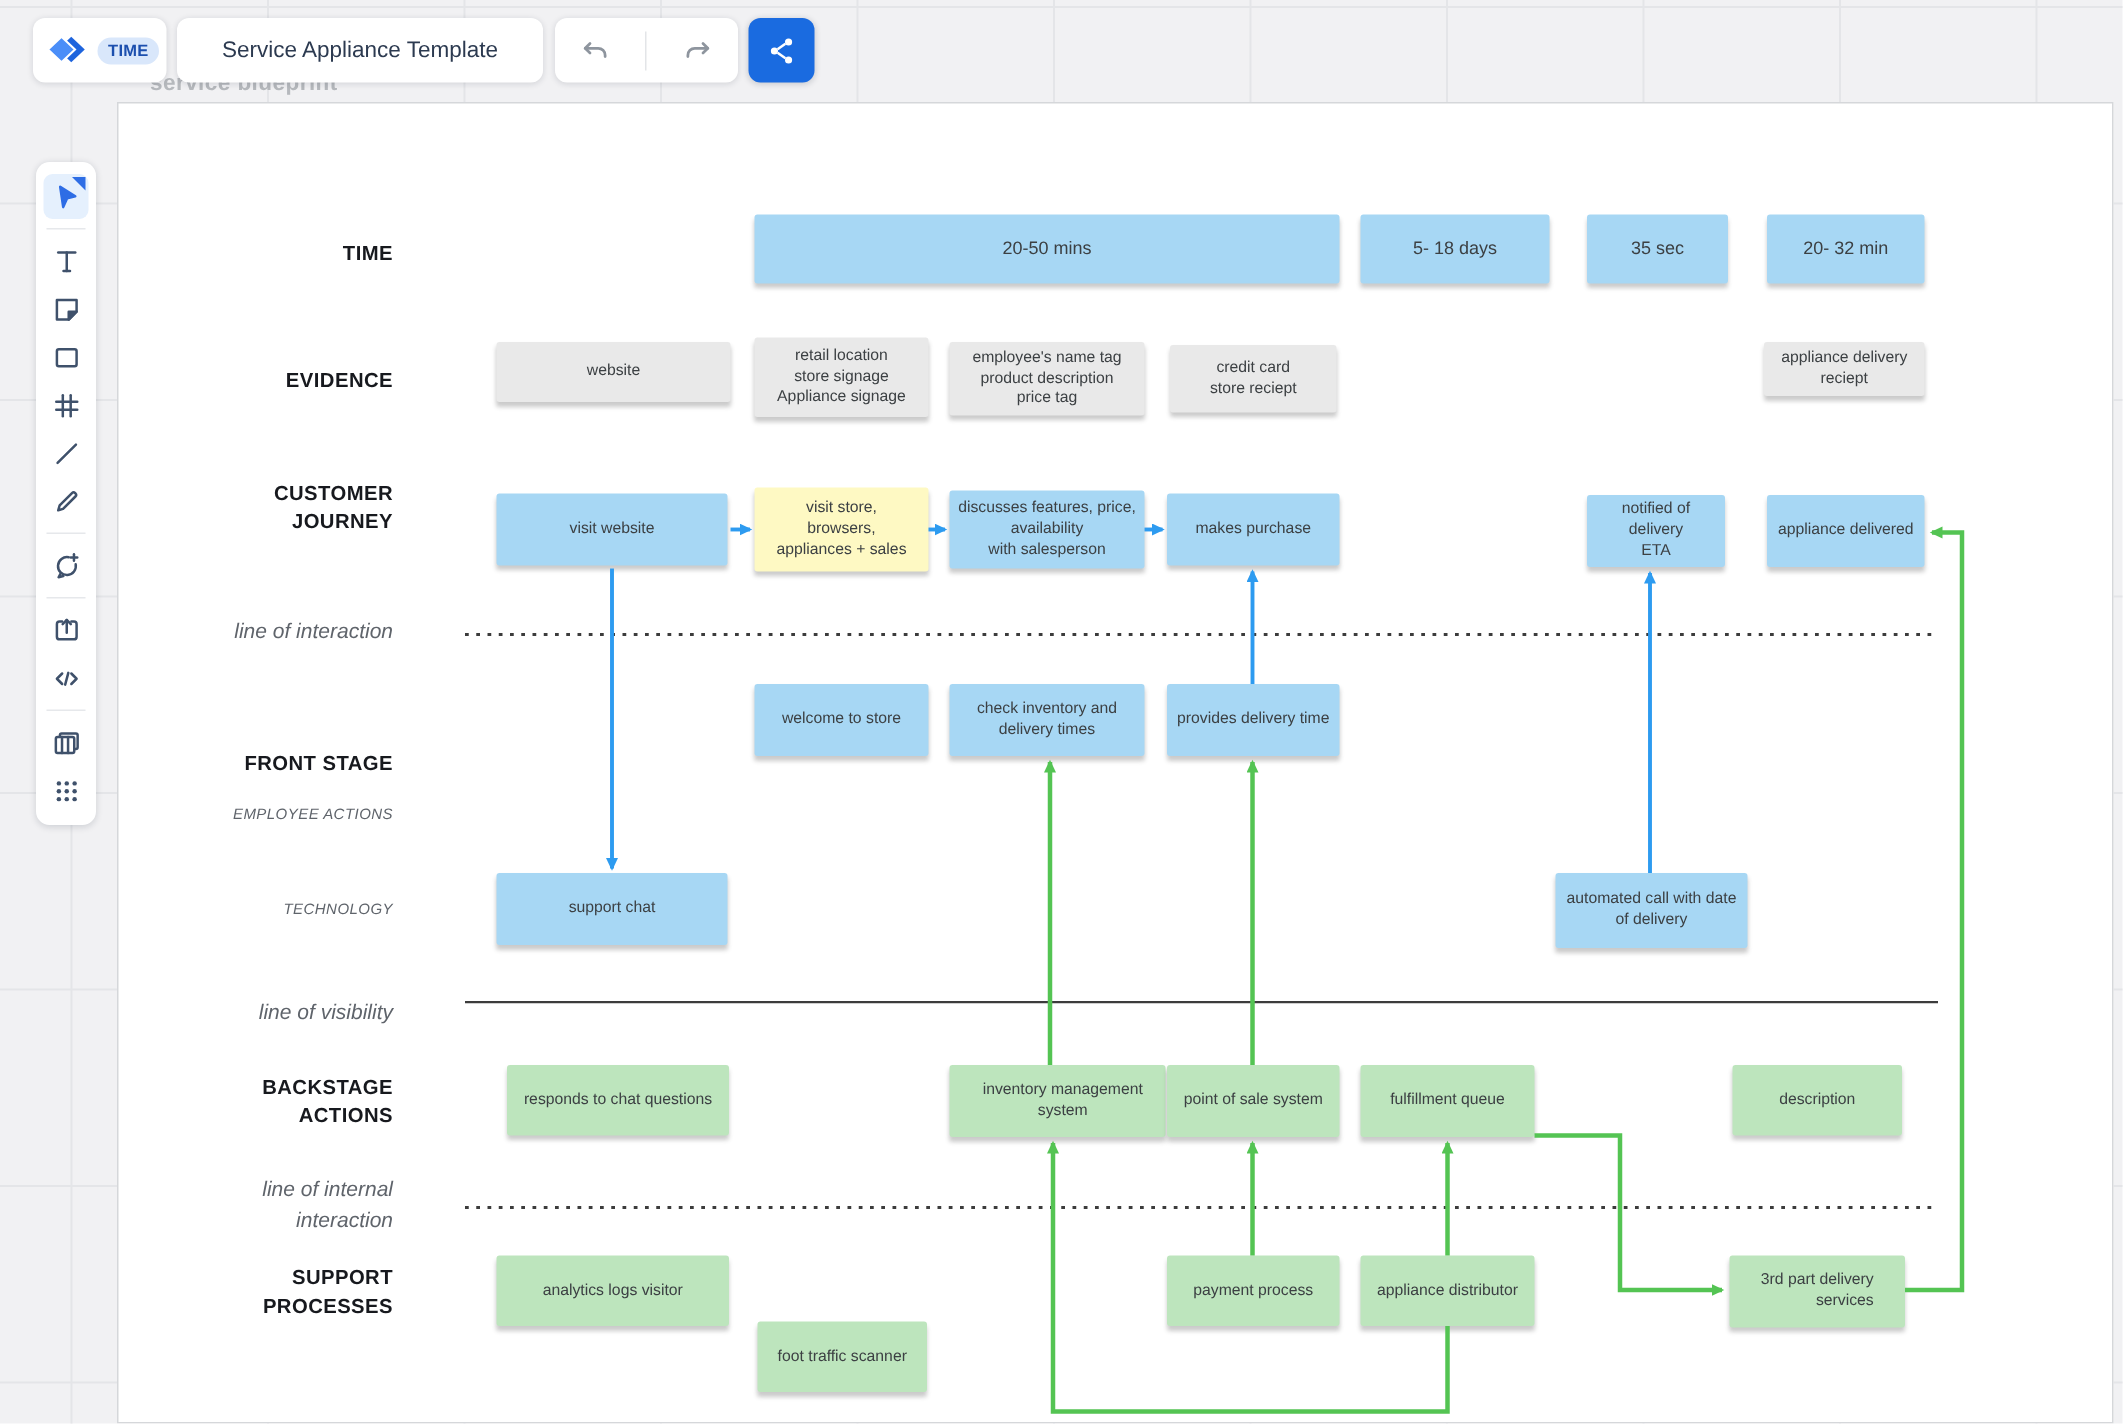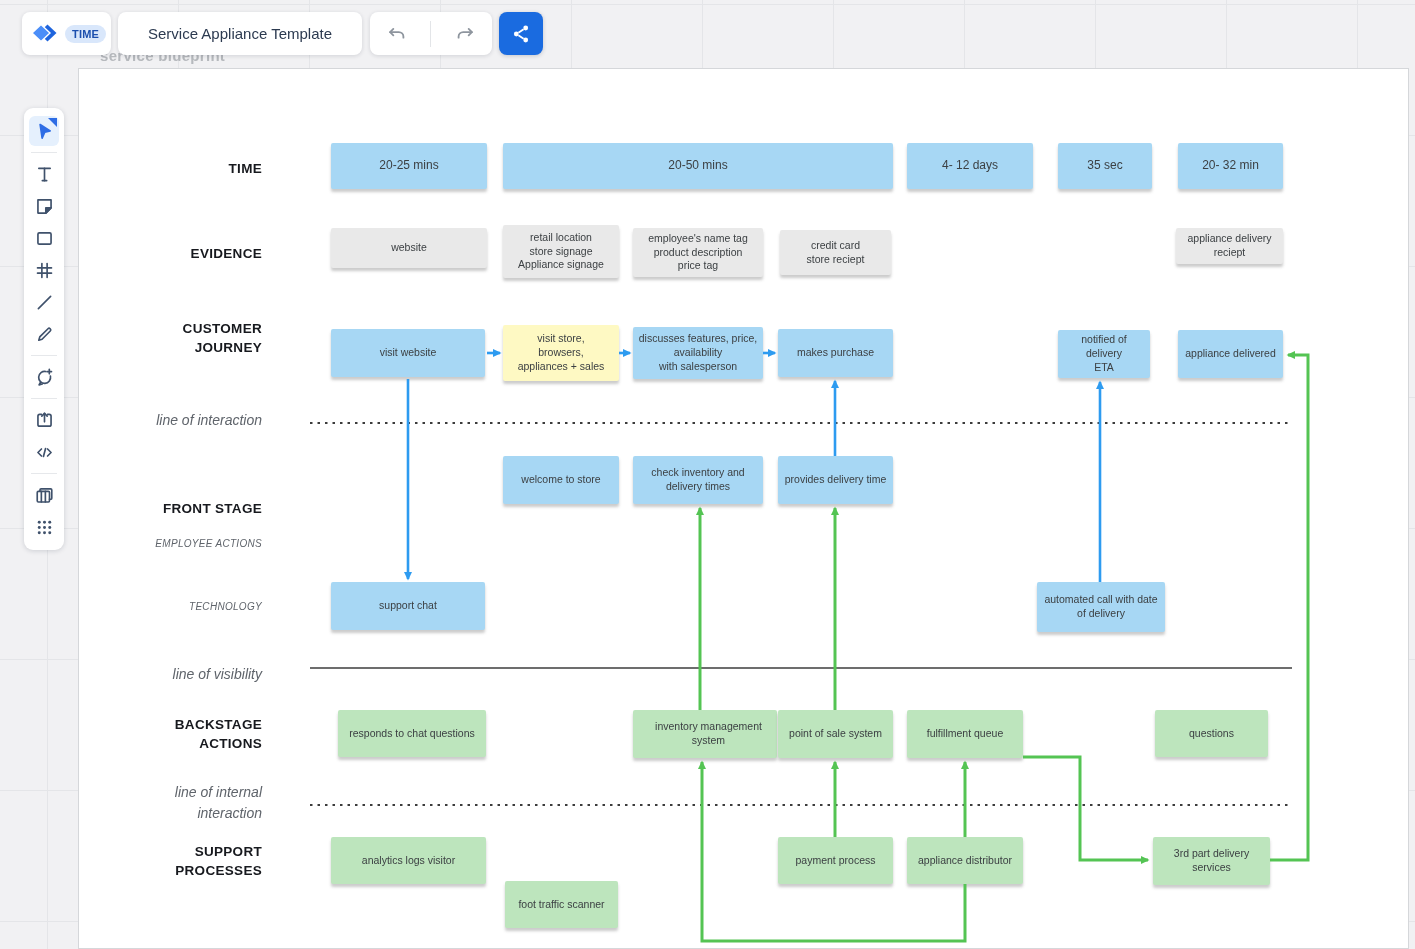--- a/index.html
+++ b/index.html
@@ -227,23 +227,22 @@
           <circle cx="18" cy="12" r="1.7"></circle>
           <circle cx="6" cy="18" r="1.7"></circle>
           <circle cx="12" cy="18" r="1.7"></circle>
           <circle cx="18" cy="18" r="1.7"></circle>
         </g>
       </svg>
     </button>
   </div>
 
 <div id="diagram-layer">
-    <div class="node time" style="left: 331px; top: 143px; width: 156px; height: 46px; background: rgb(167, 215, 244);">20-25 mins</div>
     <div class="node time" style="left: 503px; top: 143px; width: 390px; height: 46px; background: rgb(167, 215, 244);">20-50 mins</div>
-    <div class="node time" style="left: 907px; top: 143px; width: 126px; height: 46px; background: rgb(167, 215, 244);">4- 12 days</div>
+    <div class="node time" style="left: 907px; top: 143px; width: 126px; height: 46px; background: rgb(167, 215, 244);">5- 18 days</div>
     <div class="node time" style="left: 1058px; top: 143px; width: 94px; height: 46px; background: rgb(167, 215, 244);">35 sec</div>
     <div class="node time" style="left: 1178px; top: 143px; width: 105px; height: 46px; background: rgb(167, 215, 244);">20- 32 min</div>
     <div class="node" style="left: 331px; top: 228px; width: 156px; height: 40px; background: rgb(233, 233, 233);">website</div>
     <div class="node" style="left: 503px; top: 225px; width: 116px; height: 53px; background: rgb(233, 233, 233);">retail location
 store signage
 Appliance signage</div>
     <div class="node" style="left: 633px; top: 228px; width: 130px; height: 49px; background: rgb(233, 233, 233);">employee's name tag
 product description
 price tag</div>
     <div class="node" style="left: 780px; top: 230px; width: 111px; height: 45px; background: rgb(233, 233, 233);">credit card
@@ -266,26 +265,26 @@
 delivery times</div>
     <div class="node" style="left: 778px; top: 456px; width: 115px; height: 48px; background: rgb(167, 215, 244);">provides delivery time</div>
     <div class="node" style="left: 331px; top: 582px; width: 154px; height: 48px; background: rgb(167, 215, 244);">support chat</div>
     <div class="node" style="left: 1037px; top: 582px; width: 128px; height: 50px; background: rgb(167, 215, 244);">automated call with date
 of delivery</div>
     <div class="node" style="left: 338px; top: 710px; width: 148px; height: 47px; background: rgb(189, 229, 189);">responds to chat questions</div>
     <div class="node" style="left: 633px; top: 710px; width: 144px; height: 48px; background: rgb(189, 229, 189); padding-left: 11px;">inventory management
 system</div>
     <div class="node" style="left: 778px; top: 710px; width: 115px; height: 48px; background: rgb(189, 229, 189);">point of sale system</div>
     <div class="node" style="left: 907px; top: 710px; width: 116px; height: 48px; background: rgb(189, 229, 189);">fulfillment queue</div>
-    <div class="node" style="left: 1155px; top: 710px; width: 113px; height: 47px; background: rgb(189, 229, 189);">questions</div>
+    <div class="node" style="left: 1155px; top: 710px; width: 113px; height: 47px; background: rgb(189, 229, 189);">description</div>
     <div class="node" style="left: 331px; top: 837px; width: 155px; height: 47px; background: rgb(189, 229, 189);">analytics logs visitor</div>
     <div class="node" style="left: 505px; top: 837px; width: 113px; height: 47px; background: rgb(189, 229, 189); margin-top: 44px;">foot traffic scanner</div>
     <div class="node" style="left: 778px; top: 837px; width: 115px; height: 47px; background: rgb(189, 229, 189);">payment process</div>
     <div class="node" style="left: 907px; top: 837px; width: 116px; height: 47px; background: rgb(189, 229, 189);">appliance distributor</div>
-    <div class="node" style="left: 1153px; top: 837px; width: 117px; height: 48px; background: rgb(189, 229, 189);">3rd part delivery
+    <div class="node" style="left: 1153px; top: 837px; width: 117px; height: 48px; background: rgb(189, 229, 189); text-align: right;">3rd part delivery
 services</div>
     <div class="row-label bold" style="left: 57px; top: 159px;">TIME</div>
     <div class="row-label bold" style="left: 57px; top: 244px;">EVIDENCE</div>
     <div class="row-label bold" style="left: 57px; top: 319px;">CUSTOMER
 JOURNEY</div>
     <div class="row-label line-italic" style="left: 57px; top: 410px;">line of interaction</div>
     <div class="row-label bold" style="left: 57px; top: 472px; margin-top: 27px;">FRONT STAGE</div>
     <div class="row-label caps-italic" style="left: 57px; top: 538px;">EMPLOYEE ACTIONS</div>
     <div class="row-label caps-italic" style="left: 57px; top: 601px;">TECHNOLOGY</div>
     <div class="row-label line-italic" style="left: 57px; top: 664px;">line of visibility</div>

